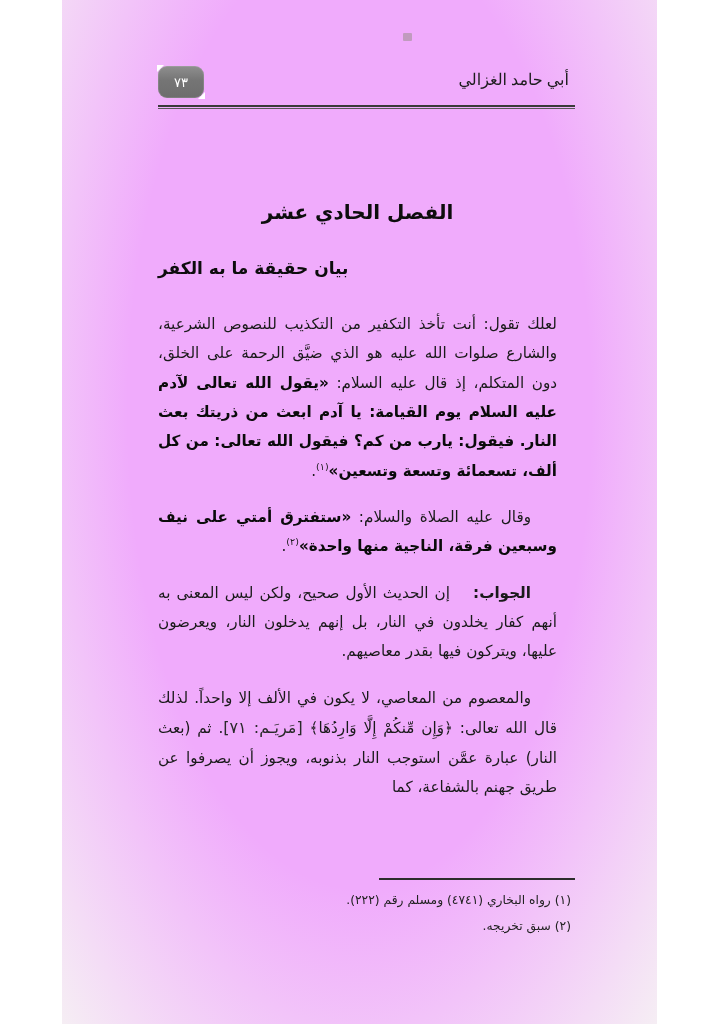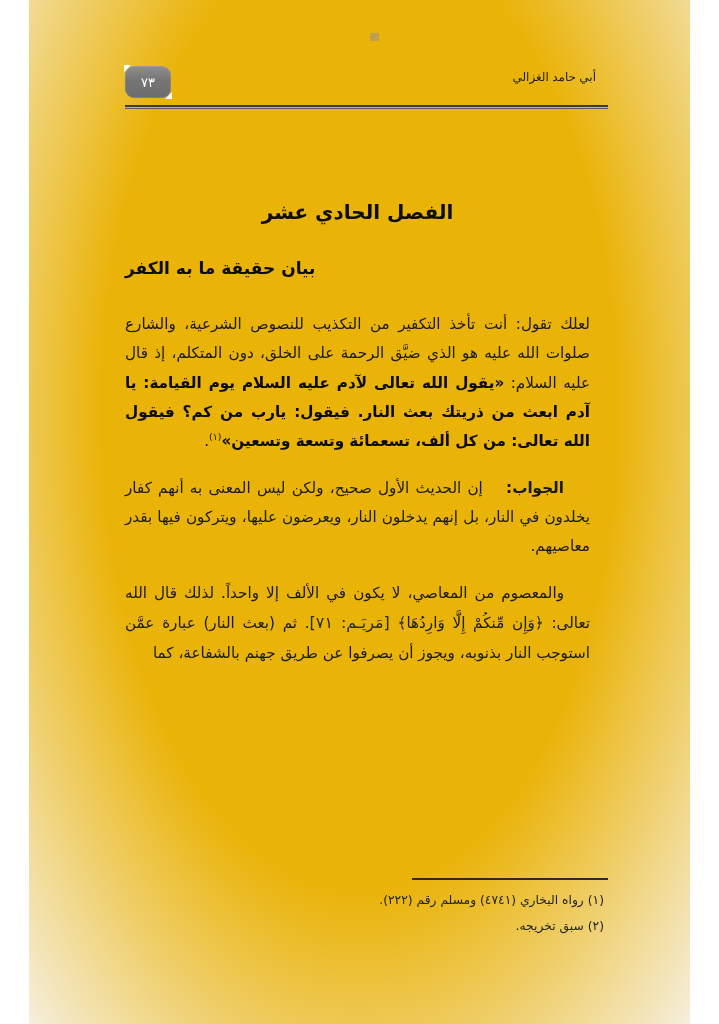--- a/index.html
+++ b/index.html
@@ -6,23 +6,23 @@
   html, body {
     margin: 0;
     padding: 0;
     background: #ffffff;
   }
   body {
     font-family: "DejaVu Sans", "Liberation Sans", sans-serif;
   }
   .page {
     position: relative;
-    width: 661px;
+    width: 595px;
     height: 1024px;
-    background: #eab308;
+    background: #f0abfc;
     overflow: hidden;
     margin: 0 auto;
   }
 
   
   .paper-tint {
     position: absolute;
     inset: 0;
     background:
       radial-gradient(ellipse at 50% 40%, rgba(255,255,255,0) 55%, rgba(246,245,243,0.9) 100%);
@@ -77,25 +77,25 @@
   .page-number {
     color: #ffffff;
     font-size: 13px;
     letter-spacing: 0.5px;
     font-family: "DejaVu Sans", sans-serif;
     position: relative;
     z-index: 2;
   }
   .header-title {
     position: absolute;
-    right: 12px;
+    right: 6px;
     top: 6px;
-    font-size: 12px;
+    font-size: 16px;
     color: #1d1d1d;
-    font-family: Liberation Sans, sans-serif;
+    font-family: Liberation Serif, serif;
     direction: rtl;
   }
   .header-rule {
     position: absolute;
     left: 0;
     right: 0;
     top: 41px;
     height: 5px;
   }
   .header-rule .r1 {
@@ -212,20 +212,21 @@
   </div>
 
   <div class="content">
 
     <h1 class="chapter-title">الفصل الحادي عشر</h1>
 
     <h2 class="chapter-subtitle">بيان حقيقة ما به الكفر</h2>
 
     <p class="para"><span>لعلك تقول: أنت تأخذ التكفير من التكذيب للنصوص الشرعية، والشارع صلوات الله عليه هو الذي ضيَّق الرحمة على الخلق، دون المتكلم، إذ قال عليه السلام: </span><span class="bold">«يقول الله تعالى لآدم عليه السلام يوم القيامة: يا آدم ابعث من ذريتك بعث النار. فيقول: يارب من كم؟ فيقول الله تعالى: من كل ألف، تسعمائة وتسعة وتسعين»</span><sup class="fn">(١)</sup><span>.</span></p>
 
+    <p class="para indent"><span>وقال عليه الصلاة والسلام: </span><span class="bold">«ستفترق أمتي على نيف وسبعين فرقة، الناجية منها واحدة»</span><sup class="fn">(٢)</sup><span>.</span></p>
 
     <p class="para indent"><span class="lead-bold">الجواب:</span><span> إن الحديث الأول صحيح، ولكن ليس المعنى به أنهم كفار يخلدون في النار، بل إنهم يدخلون النار، ويعرضون عليها، ويتركون فيها بقدر معاصيهم.</span></p>
 
     <p class="para indent"><span>والمعصوم من المعاصي، لا يكون في الألف إلا واحداً. لذلك قال الله تعالى: </span><span class="ayah">﴿وَإِن مِّنكُمْ إِلَّا وَارِدُهَا﴾</span> <span class="ayah-ref">[مَريَـم: ٧١]</span><span>. ثم (بعث النار) عبارة عمَّن استوجب النار بذنوبه، ويجوز أن يصرفوا عن طريق جهنم بالشفاعة، كما</span></p>
 
   </div>
 
   <div class="footnote-area">
     <div class="footnote-rule"></div>
 

